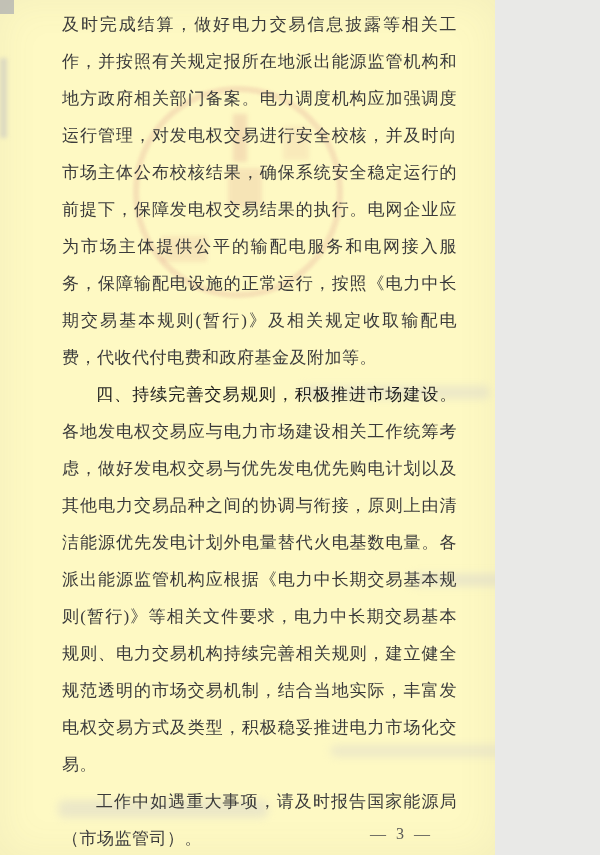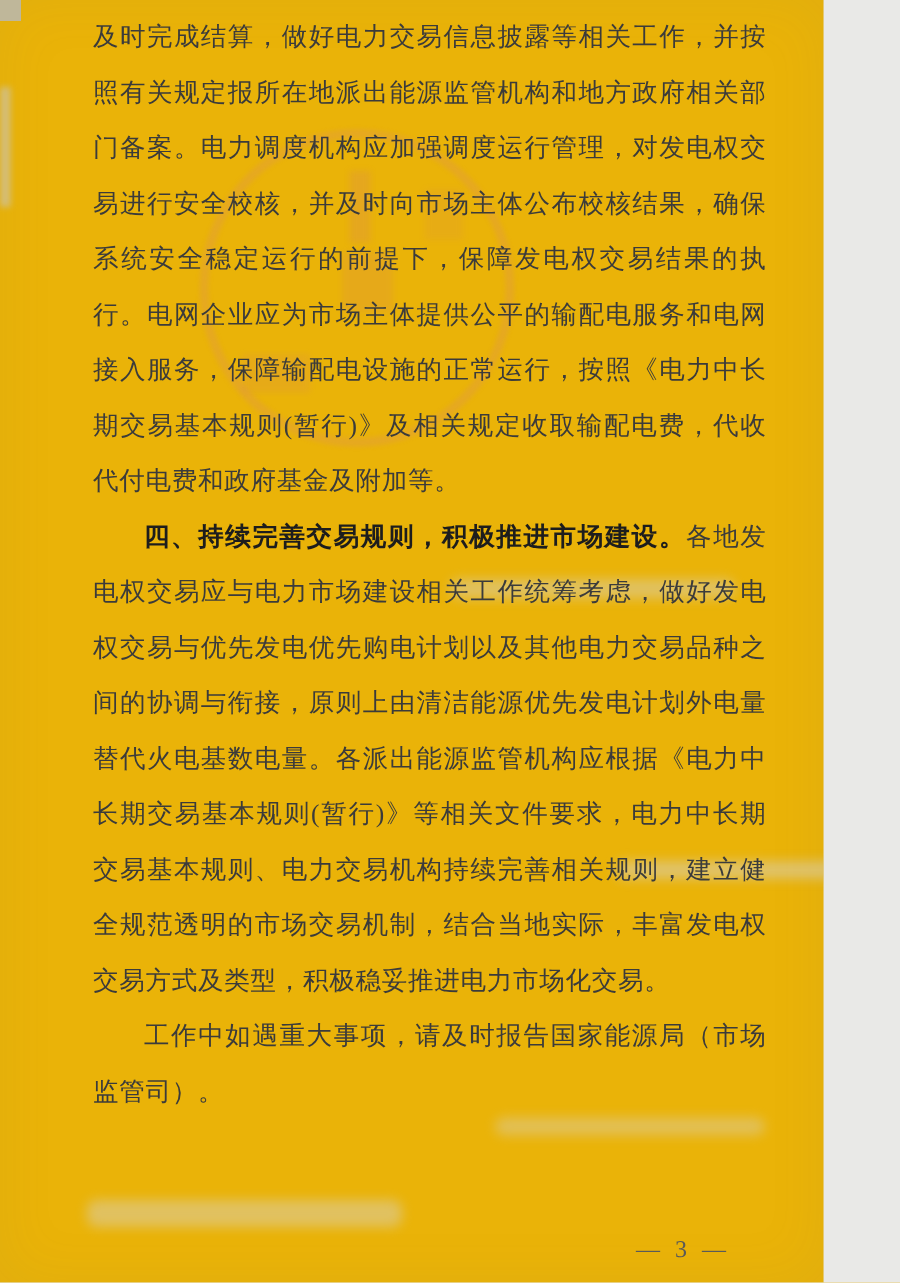--- a/index.html
+++ b/index.html
@@ -3,23 +3,23 @@
 <meta charset="utf-8">
 <style>
   html, body {
     margin: 0;
     padding: 0;
     background: #e9e9e7;
     font-family: "Liberation Serif", "DejaVu Serif", serif;
   }
   .page {
     position: relative;
-    width: 549px;
+    width: 495px;
     height: 855px;
-    background: #eab308;
+    background: #fef9c3;
     overflow: hidden;
     box-shadow: inset 0 0 40px rgba(120,115,105,0.08);
   }
   
   .corner-patch {
     position: absolute; left: 0; top: 0; width: 14px; height: 14px;
     background: #b9b8b4; opacity: 0.85;
   }
   .edge-smudge {
     position: absolute; left: 0; top: 58px; width: 7px; height: 80px;
@@ -63,21 +63,21 @@
   .para {
     margin: 0;
     font-size: 17px;
     line-height: 37px;
     text-align: justify;
     letter-spacing: 0.5px;
   }
   .para.indent { text-indent: 2em; }
   .head {
     font-family: "Liberation Sans", "DejaVu Sans", sans-serif;
-    font-weight: bold;
+    font-weight: normal;
     color: #1d1d1d;
   }
   .page-number {
     position: absolute;
     right: 62px;
     bottom: 12px;
     font-size: 16px;
     letter-spacing: 3px;
     color: #5a5a58;
     font-family: "Liberation Serif", "DejaVu Serif", serif;

